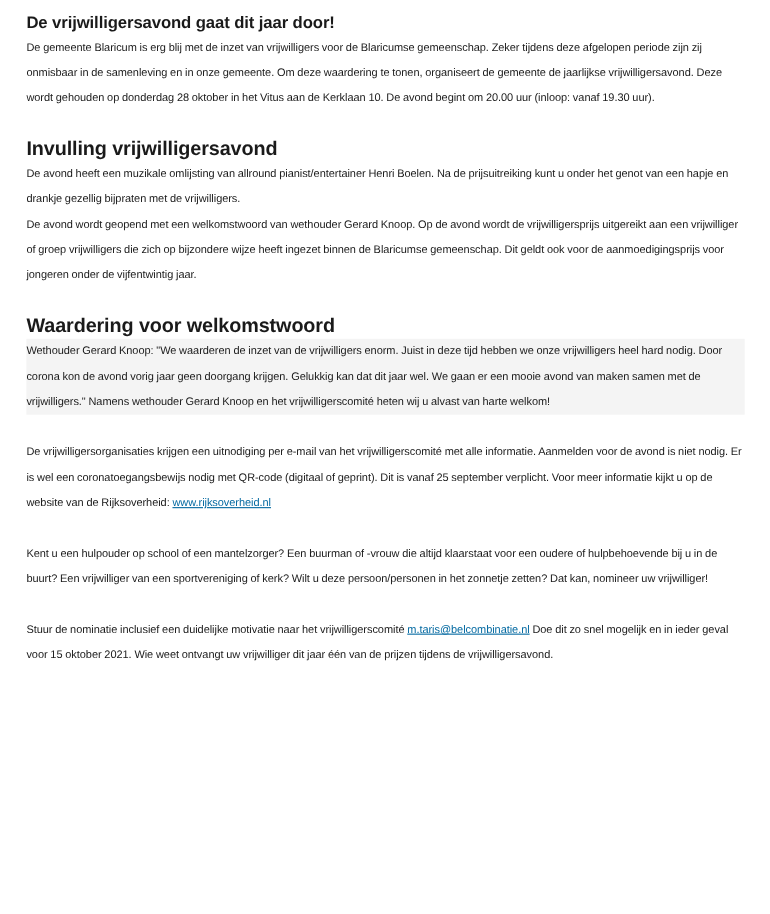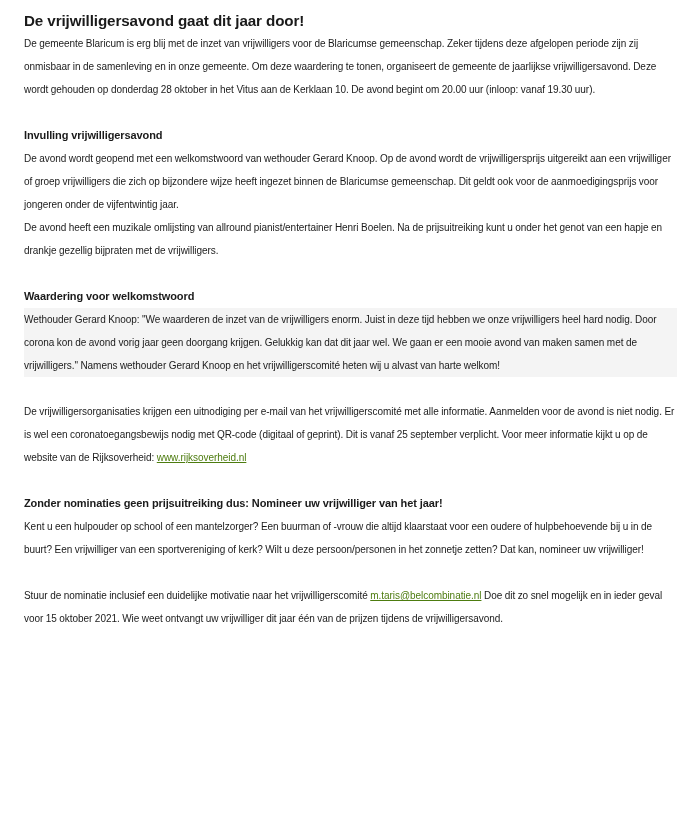--- a/index.html
+++ b/index.html
@@ -28,21 +28,21 @@
     padding: 0;
   }
   .lead-title {
     font-size: 15.2px;
     line-height: 23px;
     font-weight: bold;
     letter-spacing: -0.1px;
     margin: 0;
   }
   .sec-head {
-    font-size: 11px;
+    font-size: 18px;
     line-height: 23px;
     font-weight: bold;
     letter-spacing: -0.1px;
     margin: 0;
   }
   .para {
     font-size: 10px;
     line-height: 23px;
     font-weight: normal;
     letter-spacing: -0.05px;
@@ -53,60 +53,59 @@
   .gap {
     height: 23px;
     line-height: 23px;
     font-size: 15.2px;
   }
   .highlighted {
     background: #f4f4f4;
     display: block;
   }
   a.link {
-    color: #4d7c0f;
+    color: #0369a1;
     text-decoration: underline;
     text-underline-offset: 1px;
   }
 </style>
 </head>
 <body>
 
 <div class="page">
 
   <section class="block">
     <h1 class="lead-title">De vrijwilligersavond gaat dit jaar door!</h1>
     <p class="para">De gemeente Blaricum is erg blij met de inzet van vrijwilligers voor de Blaricumse gemeenschap. Zeker tijdens deze afgelopen periode zijn zij onmisbaar in de samenleving en in onze gemeente. Om deze waardering te tonen, organiseert de gemeente de jaarlijkse vrijwilligersavond. Deze wordt gehouden op donderdag 28 oktober in het Vitus aan de Kerklaan 10. De avond begint om 20.00 uur (inloop: vanaf 19.30 uur).</p>
   </section>
 
   <div class="gap">&nbsp;</div>
 
   <section class="block">
     <h2 class="sec-head">Invulling vrijwilligersavond</h2>
+    <p class="para">De avond heeft een muzikale omlijsting van allround pianist/entertainer Henri Boelen. Na de prijsuitreiking kunt u onder het genot van een hapje en drankje gezellig bijpraten met de vrijwilligers.</p>
     <p class="para">De avond wordt geopend met een welkomstwoord van wethouder Gerard Knoop. Op de avond wordt de vrijwilligersprijs uitgereikt aan een vrijwilliger of groep vrijwilligers die zich op bijzondere wijze heeft ingezet binnen de Blaricumse gemeenschap. Dit geldt ook voor de aanmoedigingsprijs voor jongeren onder de vijfentwintig jaar.</p>
-    <p class="para">De avond heeft een muzikale omlijsting van allround pianist/entertainer Henri Boelen. Na de prijsuitreiking kunt u onder het genot van een hapje en drankje gezellig bijpraten met de vrijwilligers.</p>
   </section>
 
   <div class="gap">&nbsp;</div>
 
   <section class="block">
     <h2 class="sec-head">Waardering voor welkomstwoord</h2>
     <p class="para highlighted">Wethouder Gerard Knoop: "We waarderen de inzet van de vrijwilligers enorm. Juist in deze tijd hebben we onze vrijwilligers heel hard nodig. Door corona kon de avond vorig jaar geen doorgang krijgen. Gelukkig kan dat dit jaar wel. We gaan er een mooie avond van maken samen met de vrijwilligers." Namens wethouder Gerard Knoop en het vrijwilligerscomité heten wij u alvast van harte welkom!</p>
   </section>
 
   <div class="gap">&nbsp;</div>
 
   <section class="block">
     <p class="para"><span>De vrijwilligersorganisaties krijgen een uitnodiging per e-mail van het vrijwilligerscomité met alle informatie. Aanmelden voor de avond is niet nodig. Er is wel een coronatoegangsbewijs nodig met QR-code (digitaal of geprint). Dit is vanaf 25 september verplicht. Voor meer informatie kijkt u op de website van de Rijksoverheid: </span><a class="link" href="#">www.rijksoverheid.nl</a></p>
   </section>
 
   <div class="gap">&nbsp;</div>
 
   <section class="block">
-    <h2 class="sec-head">Zonder nominaties geen prijsuitreiking dus: Nomineer uw vrijwilliger van het jaar!</h2>
     <p class="para">Kent u een hulpouder op school of een mantelzorger? Een buurman of -vrouw die altijd klaarstaat voor een oudere of hulpbehoevende bij u in de buurt? Een vrijwilliger van een sportvereniging of kerk? Wilt u deze persoon/personen in het zonnetje zetten? Dat kan, nomineer uw vrijwilliger!</p>
   </section>
 
   <div class="gap">&nbsp;</div>
 
   <section class="block">
     <p class="para"><span>Stuur de nominatie inclusief een duidelijke motivatie naar het vrijwilligerscomité </span><a class="link" href="#">m.taris@belcombinatie.nl</a><span> Doe dit zo snel mogelijk en in ieder geval voor 15 oktober 2021. Wie weet ontvangt uw vrijwilliger dit jaar één van de prijzen tijdens de vrijwilligersavond.</span></p>
   </section>
 
 </div>

